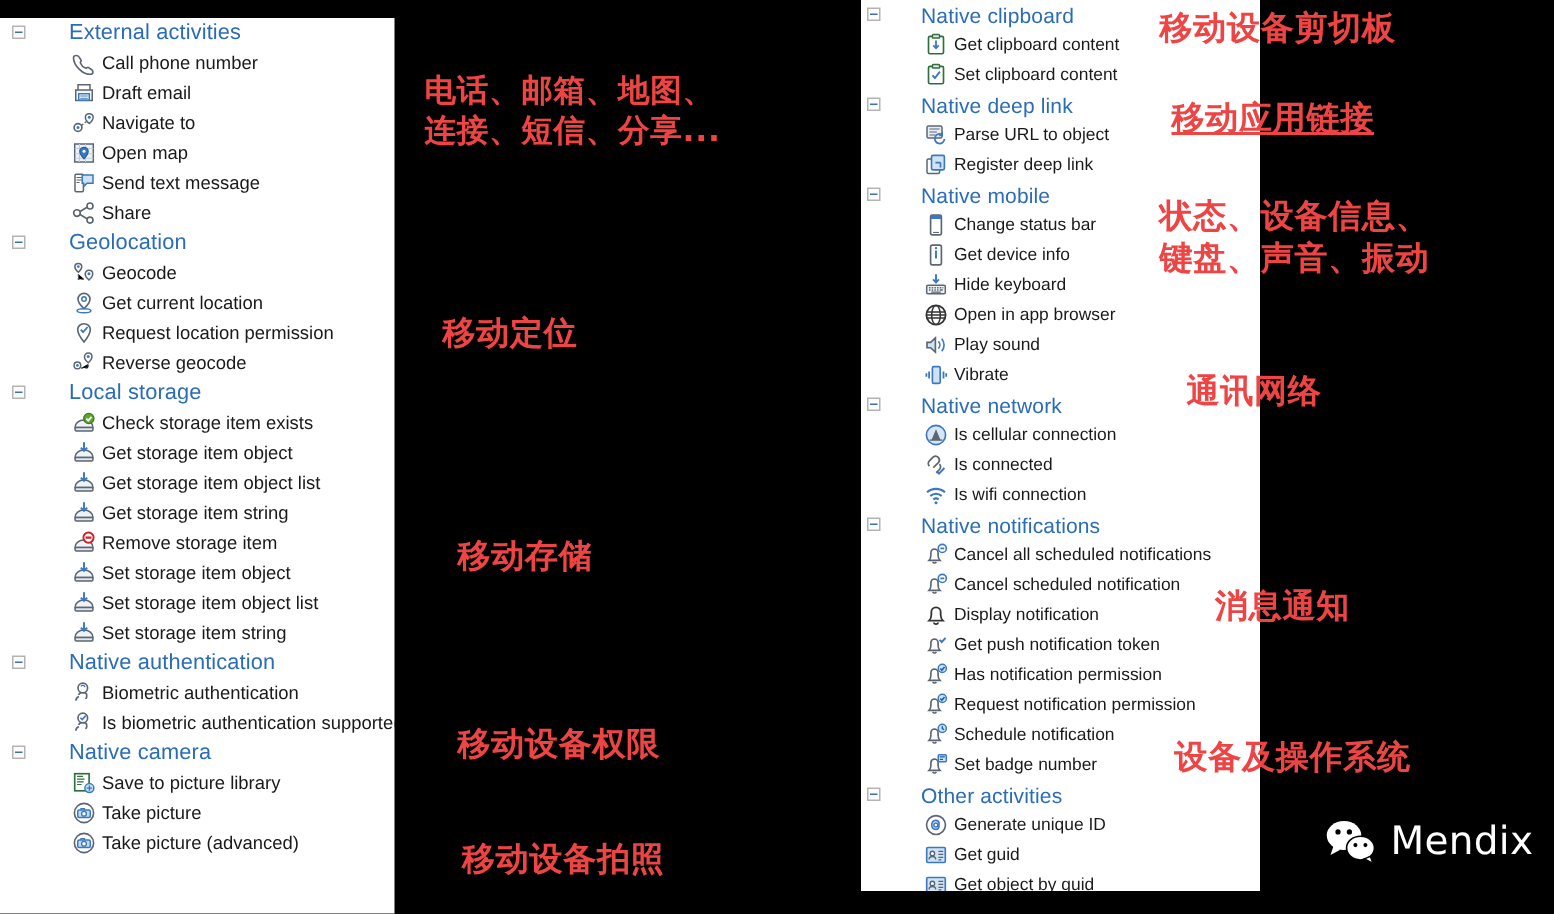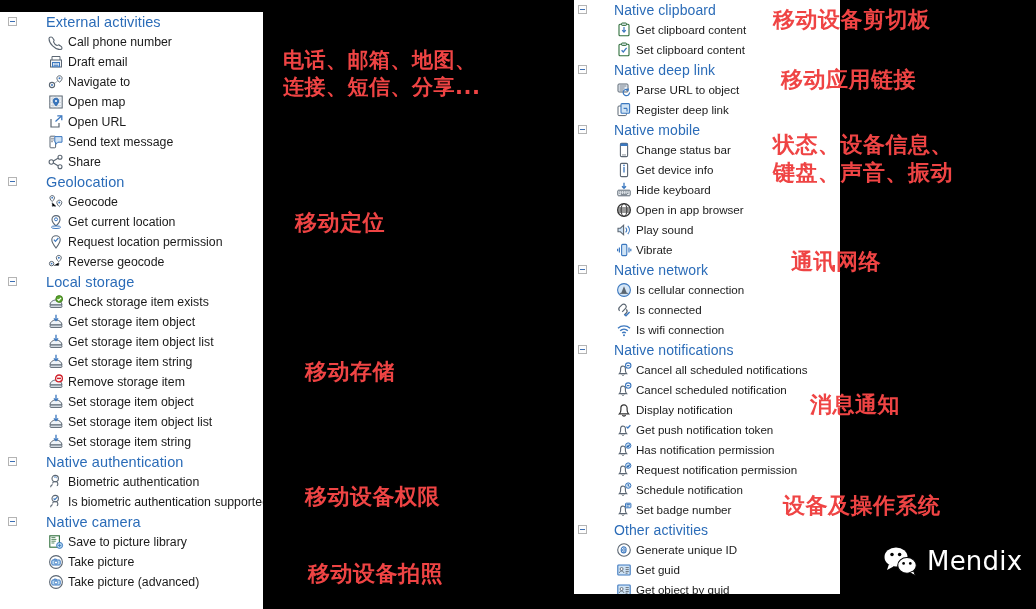--- a/index.html
+++ b/index.html
@@ -179,30 +179,20 @@
             <path d="M1.8 5h12.4M1.8 8.5h12.4M1.8 11.5h12.4M5 2v12M9 2v12" stroke="#c3ccd6" stroke-width="0.7"></path>
             <path d="M8 4.2c1.6 0 2.8 1.2 2.8 2.7 0 2.1-2.8 5-2.8 5S5.2 9 5.2 6.9C5.2 5.4 6.4 4.2 8 4.2z" fill="#3c78bf" stroke="#1f5fa8" stroke-width="0.8"></path>
             <circle cx="8" cy="6.9" r="1" fill="#fff"></circle>
           </svg>
         </span>
         <span class="item-label">Open map</span>
       </div>
       <div class="item-row">
         <span class="item-icon">
           <svg viewBox="0 0 16 16" width="16" height="16" aria-hidden="true">
-            <path d="M3 5v8h8V9" fill="none" stroke="#5b6672" stroke-width="1.2"></path>
-            <path d="M7.5 7.5 L13.5 2" stroke="#3c78bf" stroke-width="1.3"></path>
-            <path d="M9.3 1.8h4.5v4.5" fill="none" stroke="#3c78bf" stroke-width="1.3"></path>
-          </svg>
-        </span>
-        <span class="item-label">Open URL</span>
-      </div>
-      <div class="item-row">
-        <span class="item-icon">
-          <svg viewBox="0 0 16 16" width="16" height="16" aria-hidden="true">
             <rect x="2" y="2.2" width="5.6" height="11.6" rx="0.8" fill="#fff" stroke="#5b6672" stroke-width="1"></rect>
             <path d="M3 4.3h3.6M3 6h3.6M3 7.7h2" stroke="#5b6672" stroke-width="0.7"></path>
             <path d="M6.8 2.6h7.2v5.6H10l-2.2 2.2V8.2H6.8z" fill="#cfe2f5" stroke="#3c78bf" stroke-width="1"></path>
           </svg>
         </span>
         <span class="item-label">Send text message</span>
       </div>
       <div class="item-row">
         <span class="item-icon">
           <svg viewBox="0 0 16 16" width="16" height="16" aria-hidden="true">
@@ -690,21 +680,21 @@
 </div>
 
 <div id="annotation-layer">
     <div class="anno" id="anno-external" style="left: 283px; top: 47px; font-size: 21px;">电话、邮箱、地图、
 连接、短信、分享...</div>
     <div class="anno" id="anno-geolocation" style="left: 295px; top: 209px; font-size: 22px;">移动定位</div>
     <div class="anno" id="anno-storage" style="left: 305px; top: 358px; font-size: 22px;">移动存储</div>
     <div class="anno" id="anno-auth" style="left: 305px; top: 483px; font-size: 22px;">移动设备权限</div>
     <div class="anno" id="anno-camera" style="left: 308px; top: 560px; font-size: 22px;">移动设备拍照</div>
     <div class="anno" id="anno-clipboard" style="left: 773px; top: 6px; font-size: 22px;">移动设备剪切板</div>
-    <div class="anno" id="anno-deeplink" style="left: 781px; top: 66px; font-size: 22px;">移动应用链接</div>
+    <div class="anno" id="anno-deeplink" style="left: 781px; top: 66px; font-size: 22px; text-decoration: underline;">移动应用链接</div>
     <div class="anno" id="anno-mobile" style="left: 773px; top: 131px; font-size: 22px;">状态、设备信息、
 键盘、声音、振动</div>
     <div class="anno" id="anno-network" style="left: 791px; top: 248px; font-size: 22px;">通讯网络</div>
     <div class="anno" id="anno-notifications" style="left: 810px; top: 391px; font-size: 22px;">消息通知</div>
     <div class="anno" id="anno-other" style="left: 783px; top: 492px; font-size: 22px;">设备及操作系统</div>
   </div>
 
 <div id="mendix-logo">
   <span class="wechat-icon">
     <svg viewBox="0 0 34 30" width="34" height="30" aria-hidden="true">

